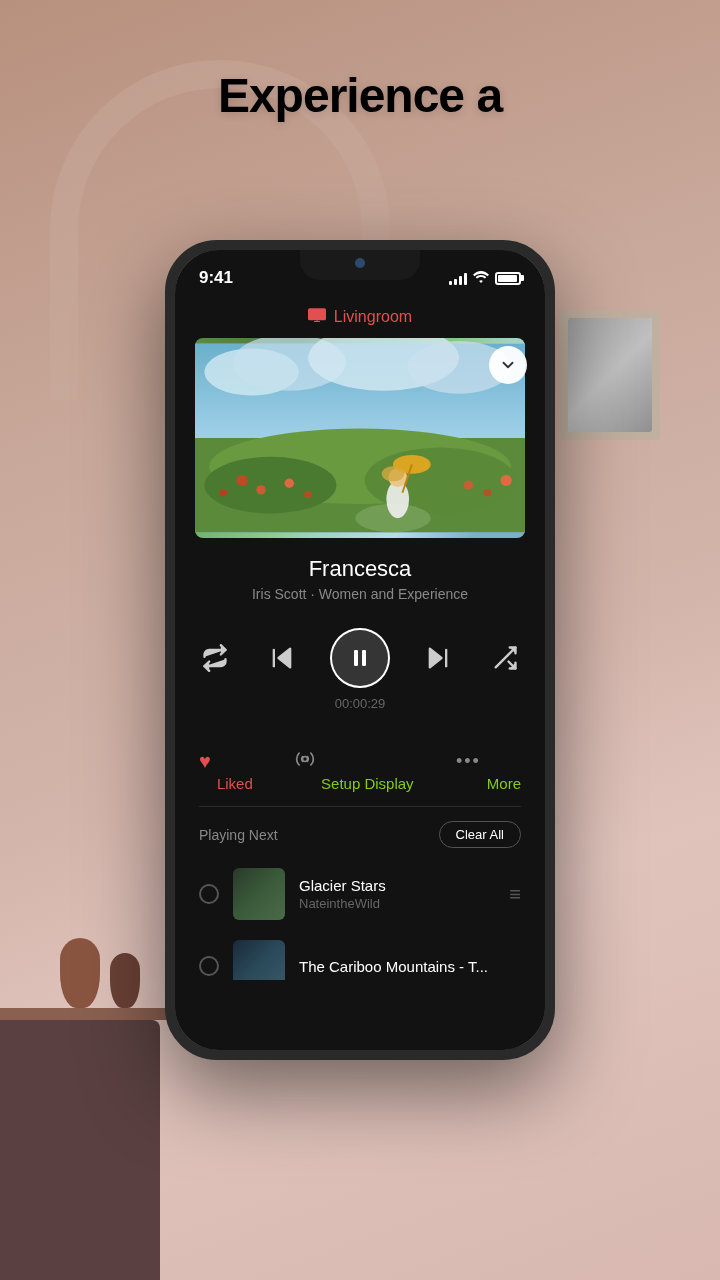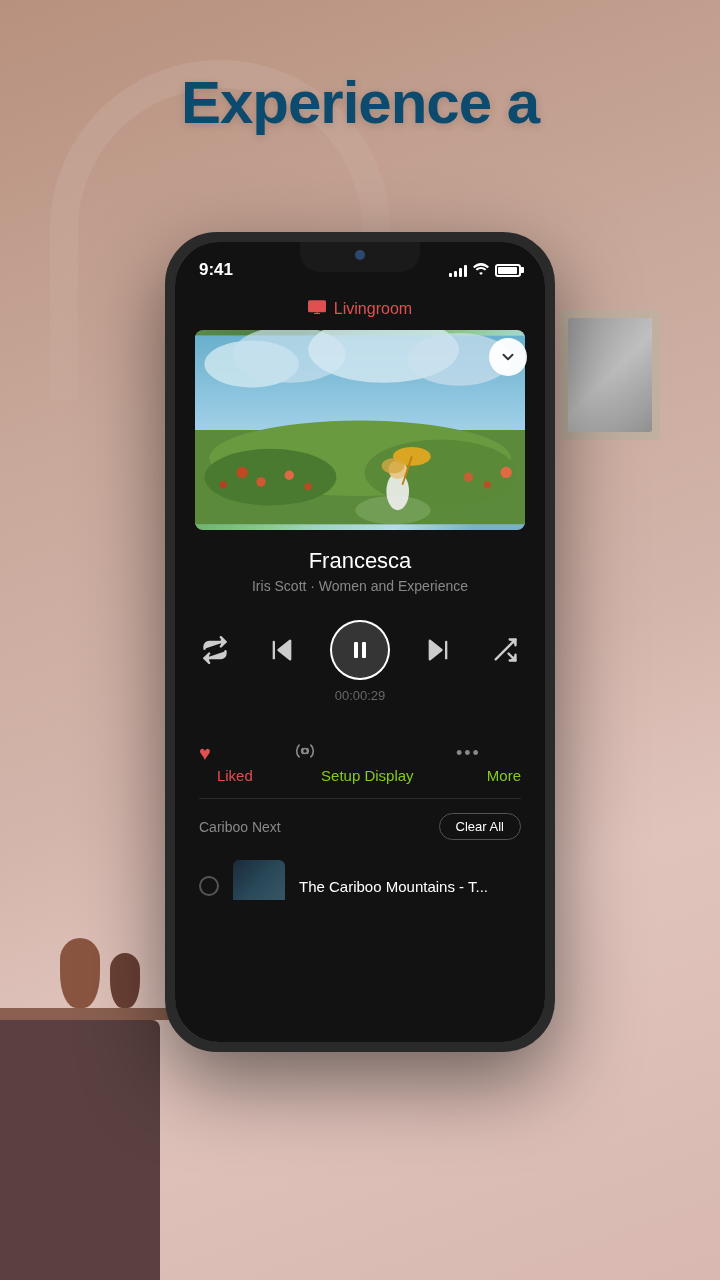--- a/index.html
+++ b/index.html
@@ -93,32 +93,32 @@
     .headline {
       position: absolute;
       top: 70px;
       left: 0;
       right: 0;
       text-align: center;
       z-index: 10;
     }
 
     .headline h1 {
-      font-size: 60px;
+      font-size: 48px;
       font-weight: 800;
-      color: #0c4a6e;
+      color: #000000;
       line-height: 1.1;
       text-shadow: 0 2px 8px rgba(0,0,0,0.15);
       letter-spacing: -1px;
     }
 
     
     .phone-wrap {
       position: absolute;
-      top: 232px;
+      top: 240px;
       left: 50%;
       transform: translateX(-50%);
       width: 390px;
       height: 820px;
       z-index: 20;
     }
 
     .phone-outer {
       width: 100%;
       height: 100%;
@@ -706,24 +706,33 @@
 
           <div class="action-item">
             <span class="dots-icon">•••</span>
             <span class="action-label muted">More</span>
           </div>
         </div>
 
         <div class="divider"></div>
 
         <div class="playing-next-header">
-          <span class="playing-next-label">Cariboo Next</span>
+          <span class="playing-next-label">Playing Next</span>
           <div class="clear-all-btn">Clear All</div>
         </div>
 
+        <div class="queue-item">
+          <div class="queue-radio"></div>
+          <div class="queue-thumb"></div>
+          <div class="queue-info">
+            <div class="queue-title">Glacier Stars</div>
+            <div class="queue-artist">NateintheWild</div>
+          </div>
+          <div class="queue-handle">≡</div>
+        </div>
 
         <div class="second-queue-partial">
           <div class="queue-item">
             <div class="queue-radio"></div>
             <div class="queue-thumb item2"></div>
             <div class="queue-info">
               <div class="queue-title">The Cariboo Mountains - T...</div>
             </div>
           </div>
         </div>

